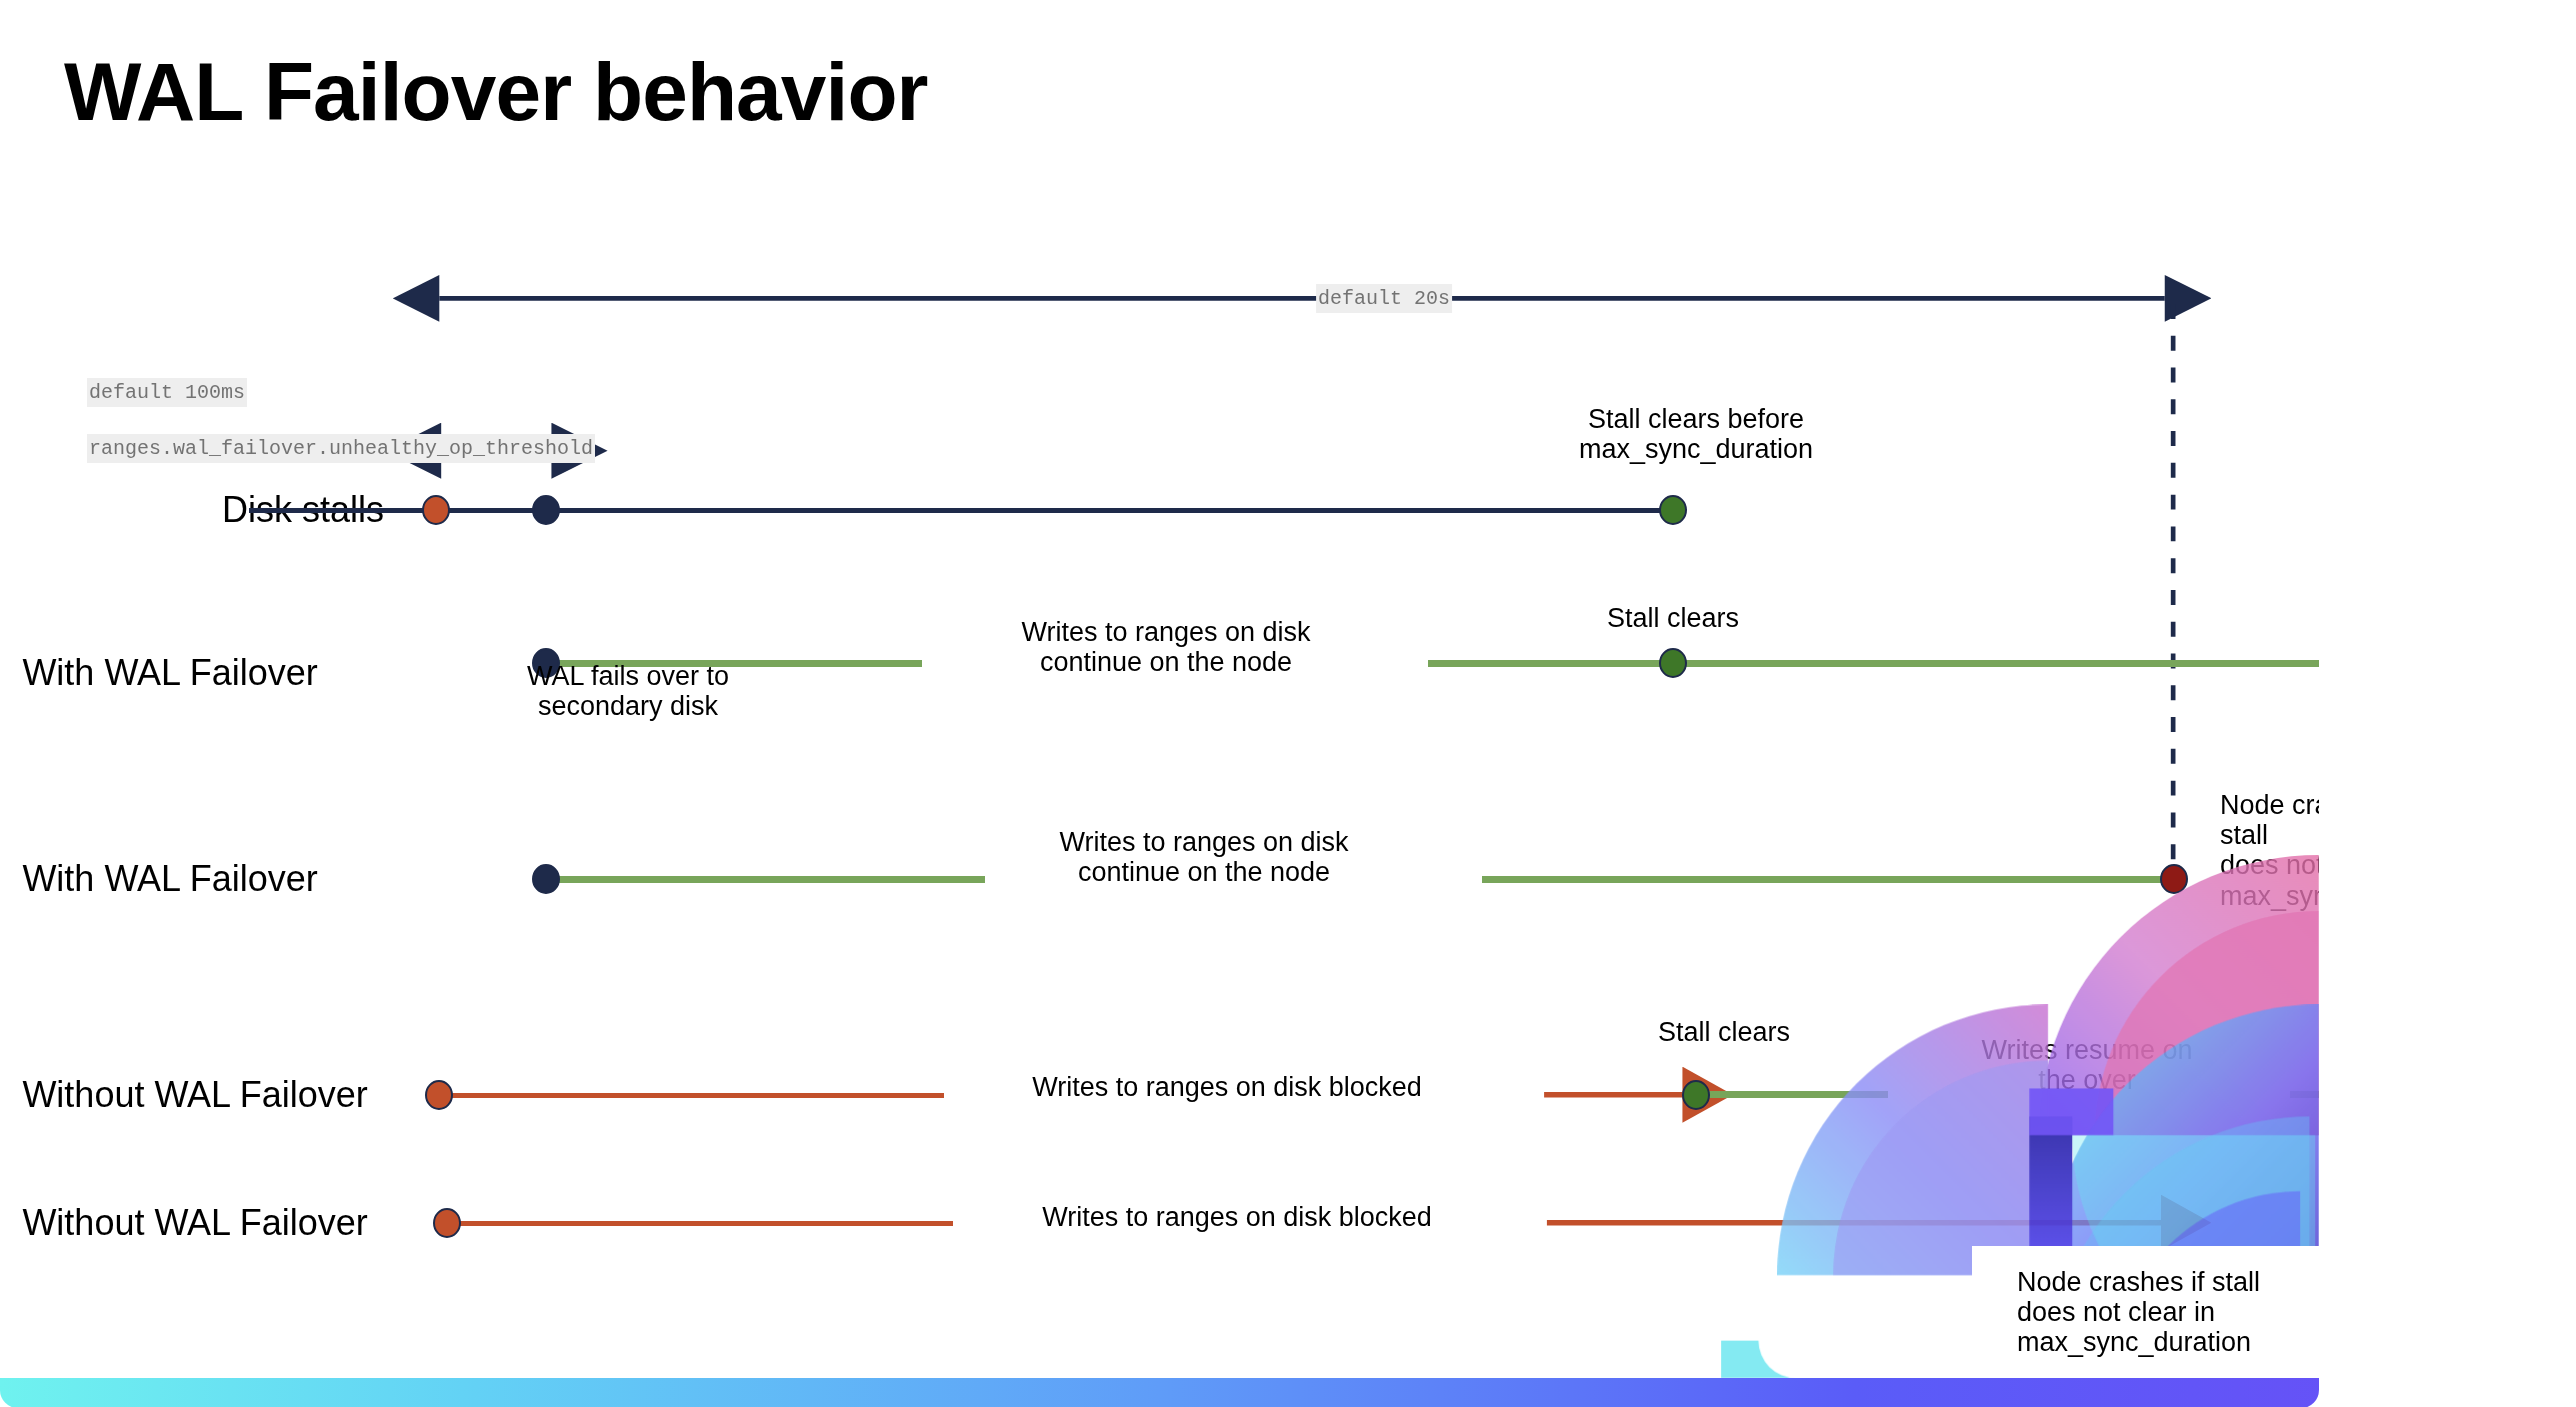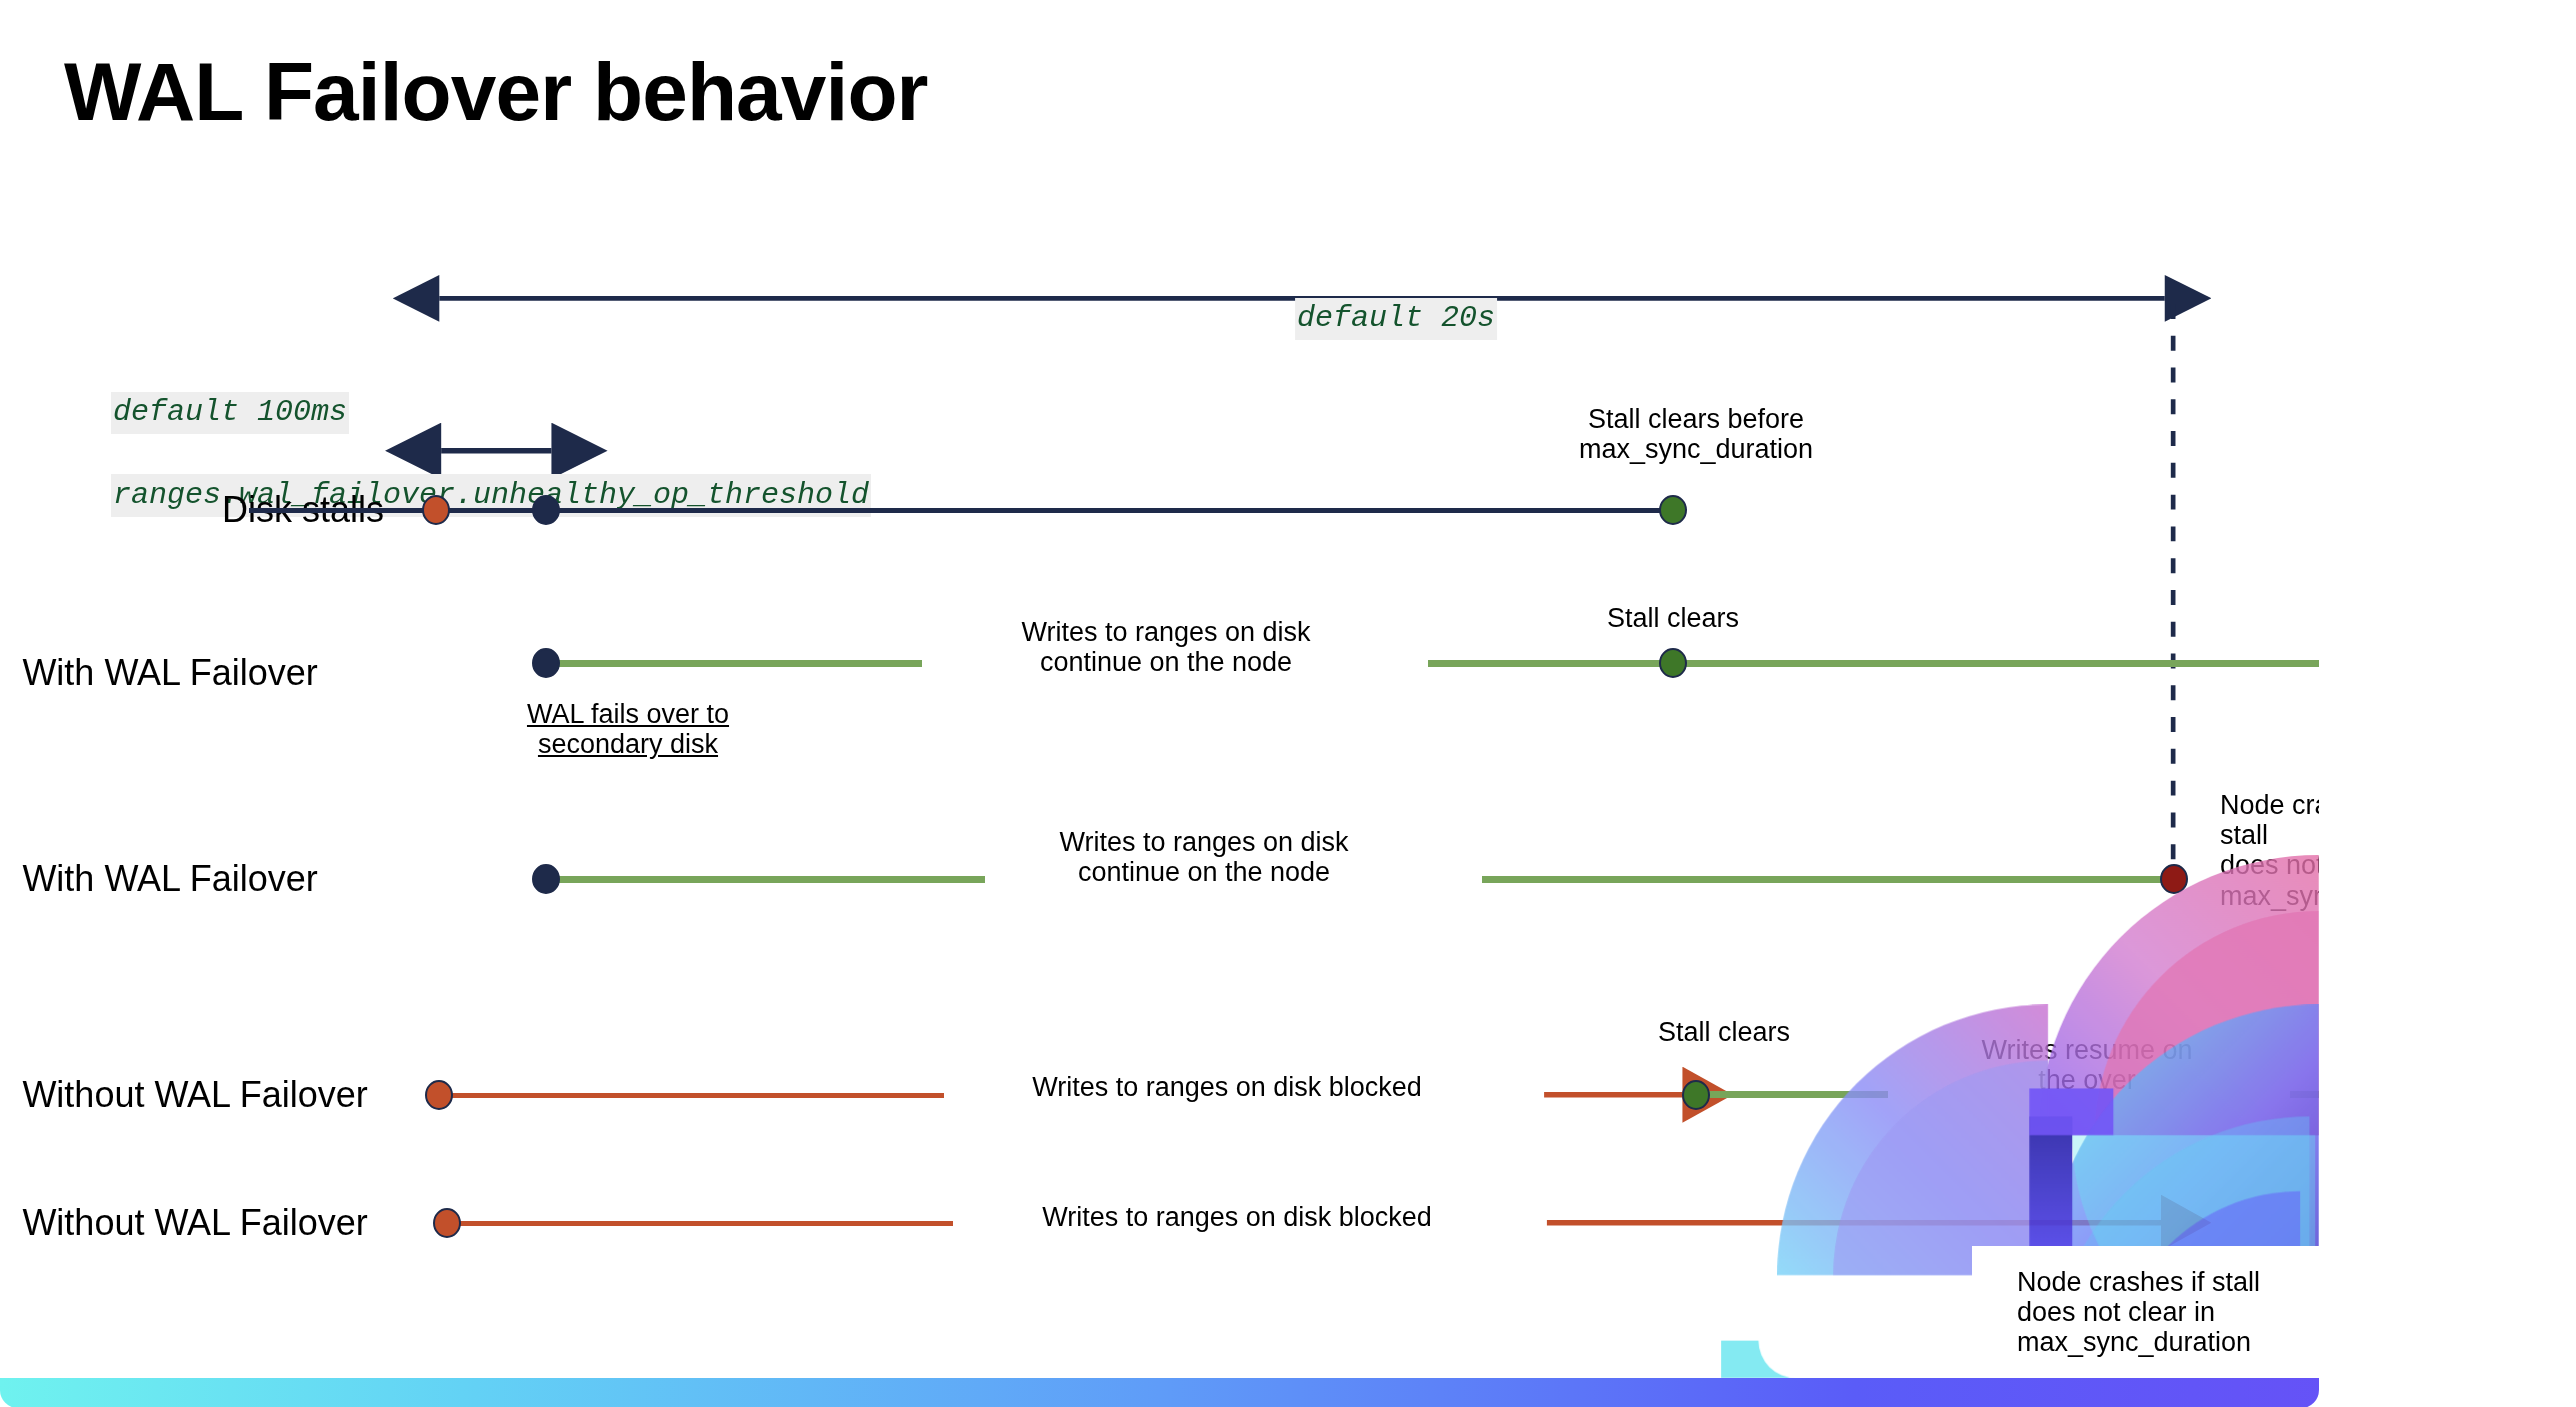--- a/index.html
+++ b/index.html
@@ -105,25 +105,24 @@
     color: #000;
     font-family: "Liberation Sans", sans-serif;
     white-space: pre-line;
   }
   .note.center { text-align: center; transform: translateX(-50%); }
 
   
   .code {
     position: absolute;
     font-family: "Liberation Mono", monospace;
-    font-size: 30px;
+    font-size: 20px;
     line-height: 1.35;
-    color: #14532d;
+    color: #737373;
     white-space: pre;
-    font-style: italic;
   }
   .code span {
     background: #eeeeee;
     padding: 0.9px 1.9px;
     display: inline-block;
   }
   .code.center { transform: translateX(-50%); text-align: center; }
   .code.center span { display: inline-block; }
 
   
@@ -215,21 +214,21 @@
 max_sync_duration</div>
 
   <div class="rowlabel" style="left:22.4px; top:673px;">With WAL Failover</div>
   <div class="gline" style="left:546px; top:660px; width:376px;"></div>
   <div class="gline" style="left:1428px; top:660px; width:1021px;"></div>
   <div class="dot navy" style="left:546px; top:663px;"></div>
   <div class="dot green" style="left:1673px; top:663px;"></div>
   <div class="note center" style="left:1166px; top:617px;">Writes to ranges on disk
 continue on the node</div>
   <div class="note center" style="left:1673px; top:603px;">Stall clears</div>
-  <div class="note center" style="left:628px; top:699px;text-decoration:underline;">WAL fails over to
+  <div class="note center" style="left:628px; top:661px;">WAL fails over to
 secondary disk</div>
 
   <div class="rowlabel" style="left:22.4px; top:879px;">With WAL Failover</div>
   <div class="gline" style="left:546px; top:876px; width:439px;"></div>
   <div class="gline" style="left:1482px; top:876px; width:692px;"></div>
   <div class="dot navy" style="left:546px; top:879px;"></div>
   <div class="dot darkred" style="left:2174px; top:879px;"></div>
   <div class="note center" style="left:1204px; top:827px;">Writes to ranges on disk
 continue on the node</div>
   <div class="note" style="left:2220px; top:790px;">Node crashes if stall

